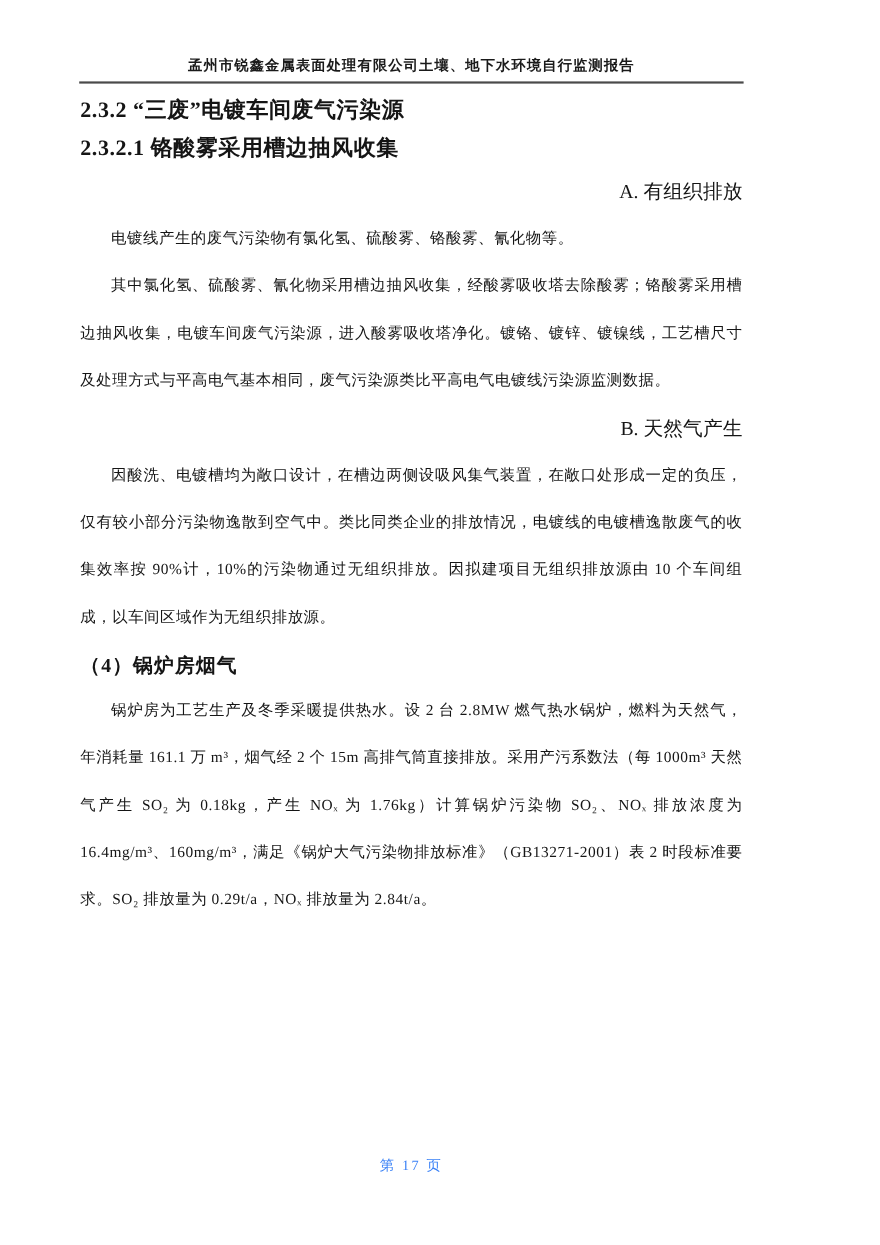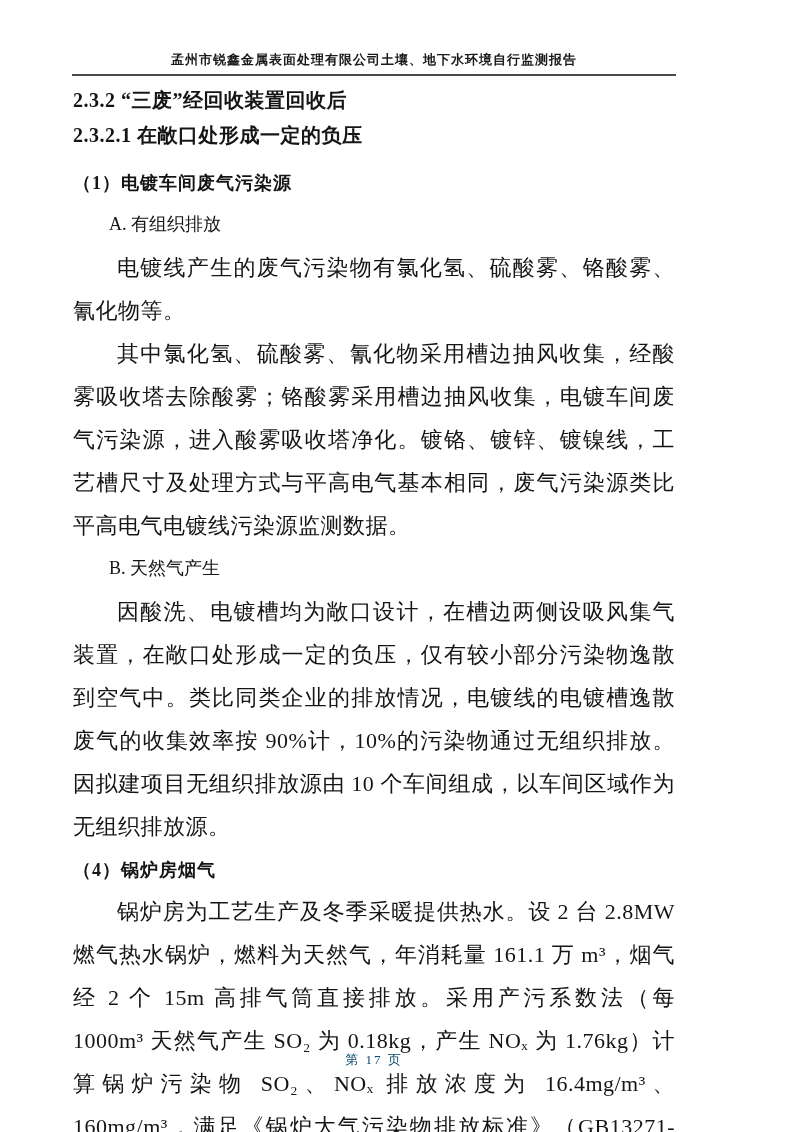--- a/index.html
+++ b/index.html
@@ -39,55 +39,55 @@
   }
   .h3 {
     font-size: 18px; font-weight: 700;
     line-height: 40px; margin: 10px 0 0 0;
     letter-spacing: 1px;
   }
   .h3-second { margin-top: 2px; }
   .sub {
     font-size: 18px; line-height: 43px;
     margin: 0 0 0 2em;
+    text-align: right;
   }
   p.body {
-    font-size: 22px; line-height: 43px;
+    font-size: 14px; line-height: 43px;
     margin: 0;
     text-align: justify;
     text-indent: 2em;
     letter-spacing: 0.5px;
   }
   .footer {
     position: absolute;
     left: 0; right: 0; top: 1051px;
     text-align: center;
     font-size: 13px;
     letter-spacing: 2px;
-    color: #0c4a6e;
+    color: #3b82f6;
   }
 </style>
 </head>
 <body>
 
 <div class="page">
 
   <div class="header">
     <div class="header-title">孟州市锐鑫金属表面处理有限公司土壤、地下水环境自行监测报告</div>
   </div>
 
   <div class="divider"></div>
 
   <main class="content">
 
-    <div class="h1">2.3.2 “三废”经回收装置回收后</div>
+    <div class="h1">2.3.2 “三废”电镀车间废气污染源</div>
 
-    <div class="h2">2.3.2.1 在敞口处形成一定的负压</div>
+    <div class="h2">2.3.2.1 铬酸雾采用槽边抽风收集</div>
 
-    <div class="h3">（1）电镀车间废气污染源</div>
 
     <div class="sub">A. 有组织排放</div>
 
     <p class="body">电镀线产生的废气污染物有氯化氢、硫酸雾、铬酸雾、氰化物等。</p>
 
     <p class="body">其中氯化氢、硫酸雾、氰化物采用槽边抽风收集，经酸雾吸收塔去除酸雾；铬酸雾采用槽边抽风收集，电镀车间废气污染源，进入酸雾吸收塔净化。镀铬、镀锌、镀镍线，工艺槽尺寸及处理方式与平高电气基本相同，废气污染源类比平高电气电镀线污染源监测数据。</p>
 
 
     <div class="sub">B. 天然气产生</div>
 

